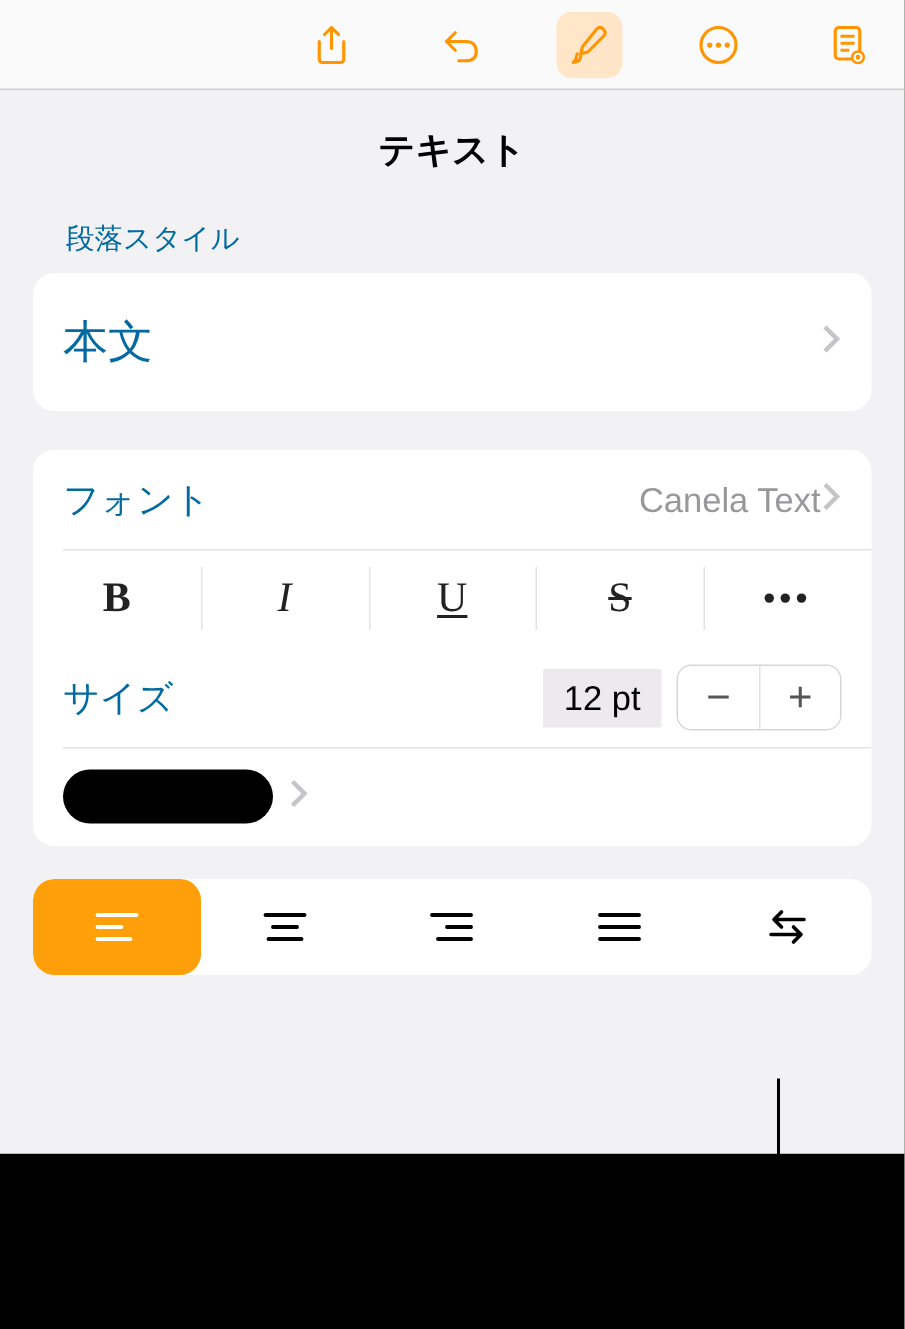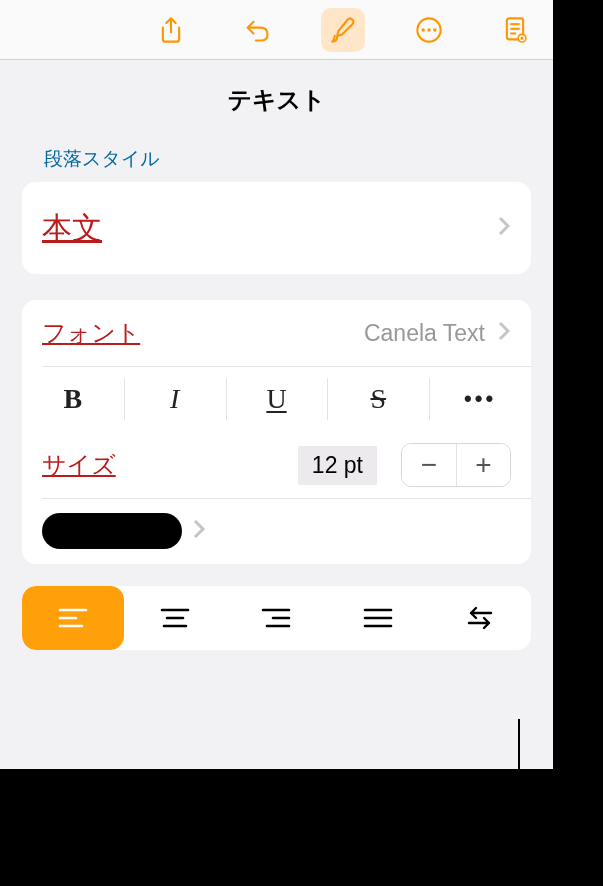--- a/index.html
+++ b/index.html
@@ -9,21 +9,21 @@
       -webkit-font-smoothing: antialiased;
     }
     body {
       width: 603px;
       height: 886px;
       font-family: -apple-system, "Helvetica Neue", Arial, sans-serif;
       background: #000;
       overflow: hidden;
     }
     .screen {
-      width: 553px;
+      width: 603px;
       height: 769px;
       background: #fff;
       display: flex;
       flex-direction: column;
     }
     
     .toolbar {
       height: 60px;
       border-bottom: 1px solid #d0d0d0;
       display: flex;
@@ -90,27 +90,26 @@
       content: "";
       position: absolute;
       left: 20px;
       right: 0;
       top: 0;
       height: 1px;
       background: #e3e3e6;
     }
     .row-label {
       font-size: 24px;
-      color: #b91c1c;
-      text-decoration: underline;
+      color: #0369a1;
     }
     .row-value {
       font-size: 23px;
       color: #98989c;
-      margin-right: 12px;
+      margin-right: 0;
     }
     .chevron {
       color: #c5c5c9;
     }
     .chevron svg {
       width: 14px;
       height: 20px;
       fill: none;
       stroke: currentColor;
       stroke-width: 3;
@@ -156,21 +155,21 @@
     .style-underline { text-decoration: underline; text-underline-offset: 3px; }
     .style-strike { text-decoration: line-through; }
     .style-more { letter-spacing: 3px; font-weight: 700; font-size: 22px; font-family: -apple-system, sans-serif; }
     
     .size-value-pill {
       background: #eceaec;
       border-radius: 1px;
       padding: 6px 14px;
       font-size: 23px;
       color: #000;
-      margin-right: 24px;
+      margin-right: 10px;
     }
     .stepper {
       display: flex;
       border: 1px solid #d6d6d9;
       border-radius: 10px;
       overflow: hidden;
       height: 44px;
     }
     .stepper-btn {
       width: 54px;

